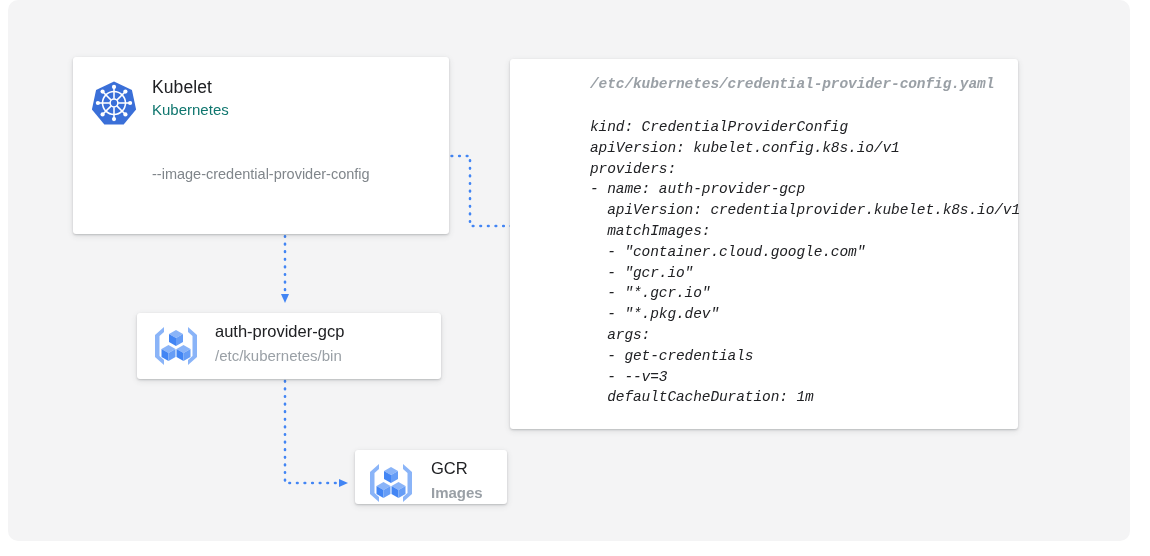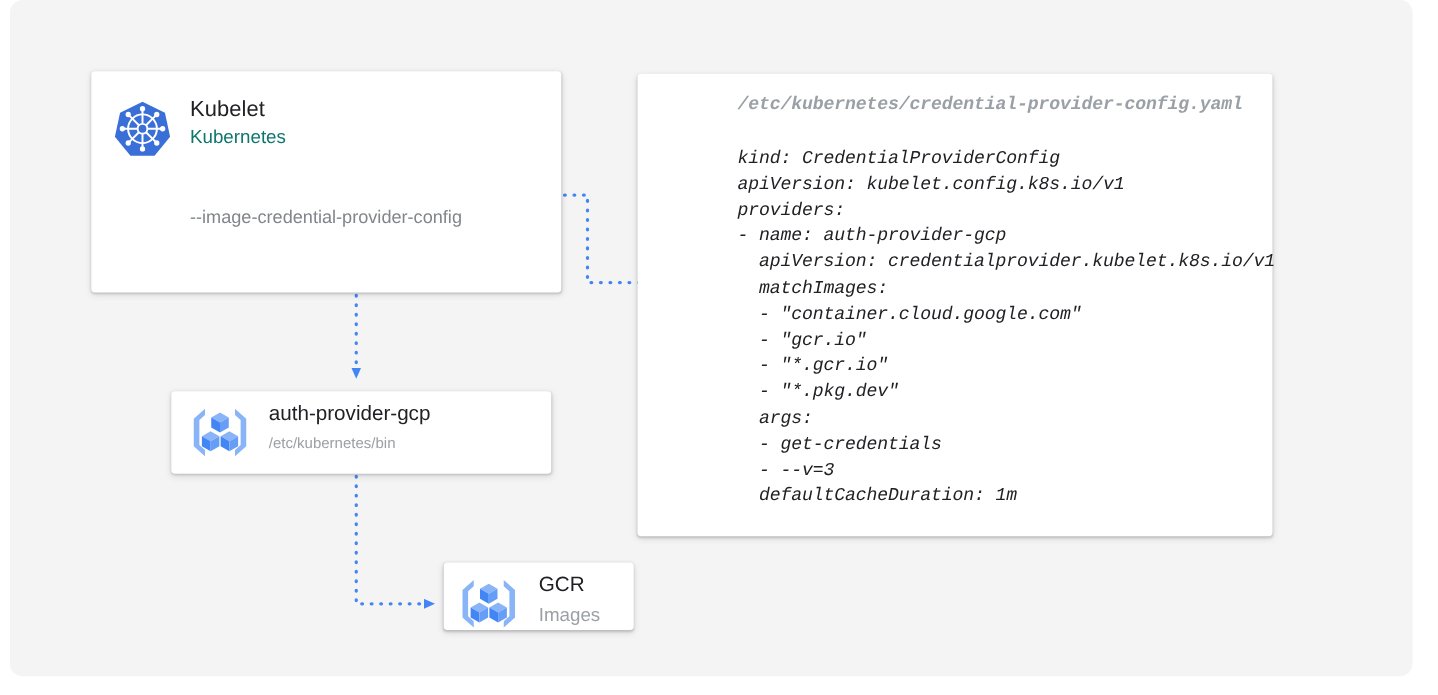--- a/index.html
+++ b/index.html
@@ -99,21 +99,21 @@
     position: absolute;
     left: 78px;
     top: 9px;
     font-size: 16.5px;
     color: #202124;
   }
   #auth-card .subtitle {
     position: absolute;
     left: 78px;
     top: 34px;
-    font-size: 12px;
+    font-size: 15px;
     color: #9aa0a6;
   }
 
   
   #gcr-card {
     left: 355px;
     top: 450px;
     width: 152px;
     height: 54px;
   }
@@ -130,20 +130,21 @@
     top: 9px;
     font-size: 16.5px;
     color: #202124;
   }
   #gcr-card .subtitle {
     position: absolute;
     left: 76px;
     top: 34px;
     font-size: 15px;
     color: #9aa0a6;
+    font-weight: bold;
   }
 
   
   #yaml-card {
     left: 510px;
     top: 41px;
     width: 508px;
     height: 370px;
     margin-top: 18px;
   }

